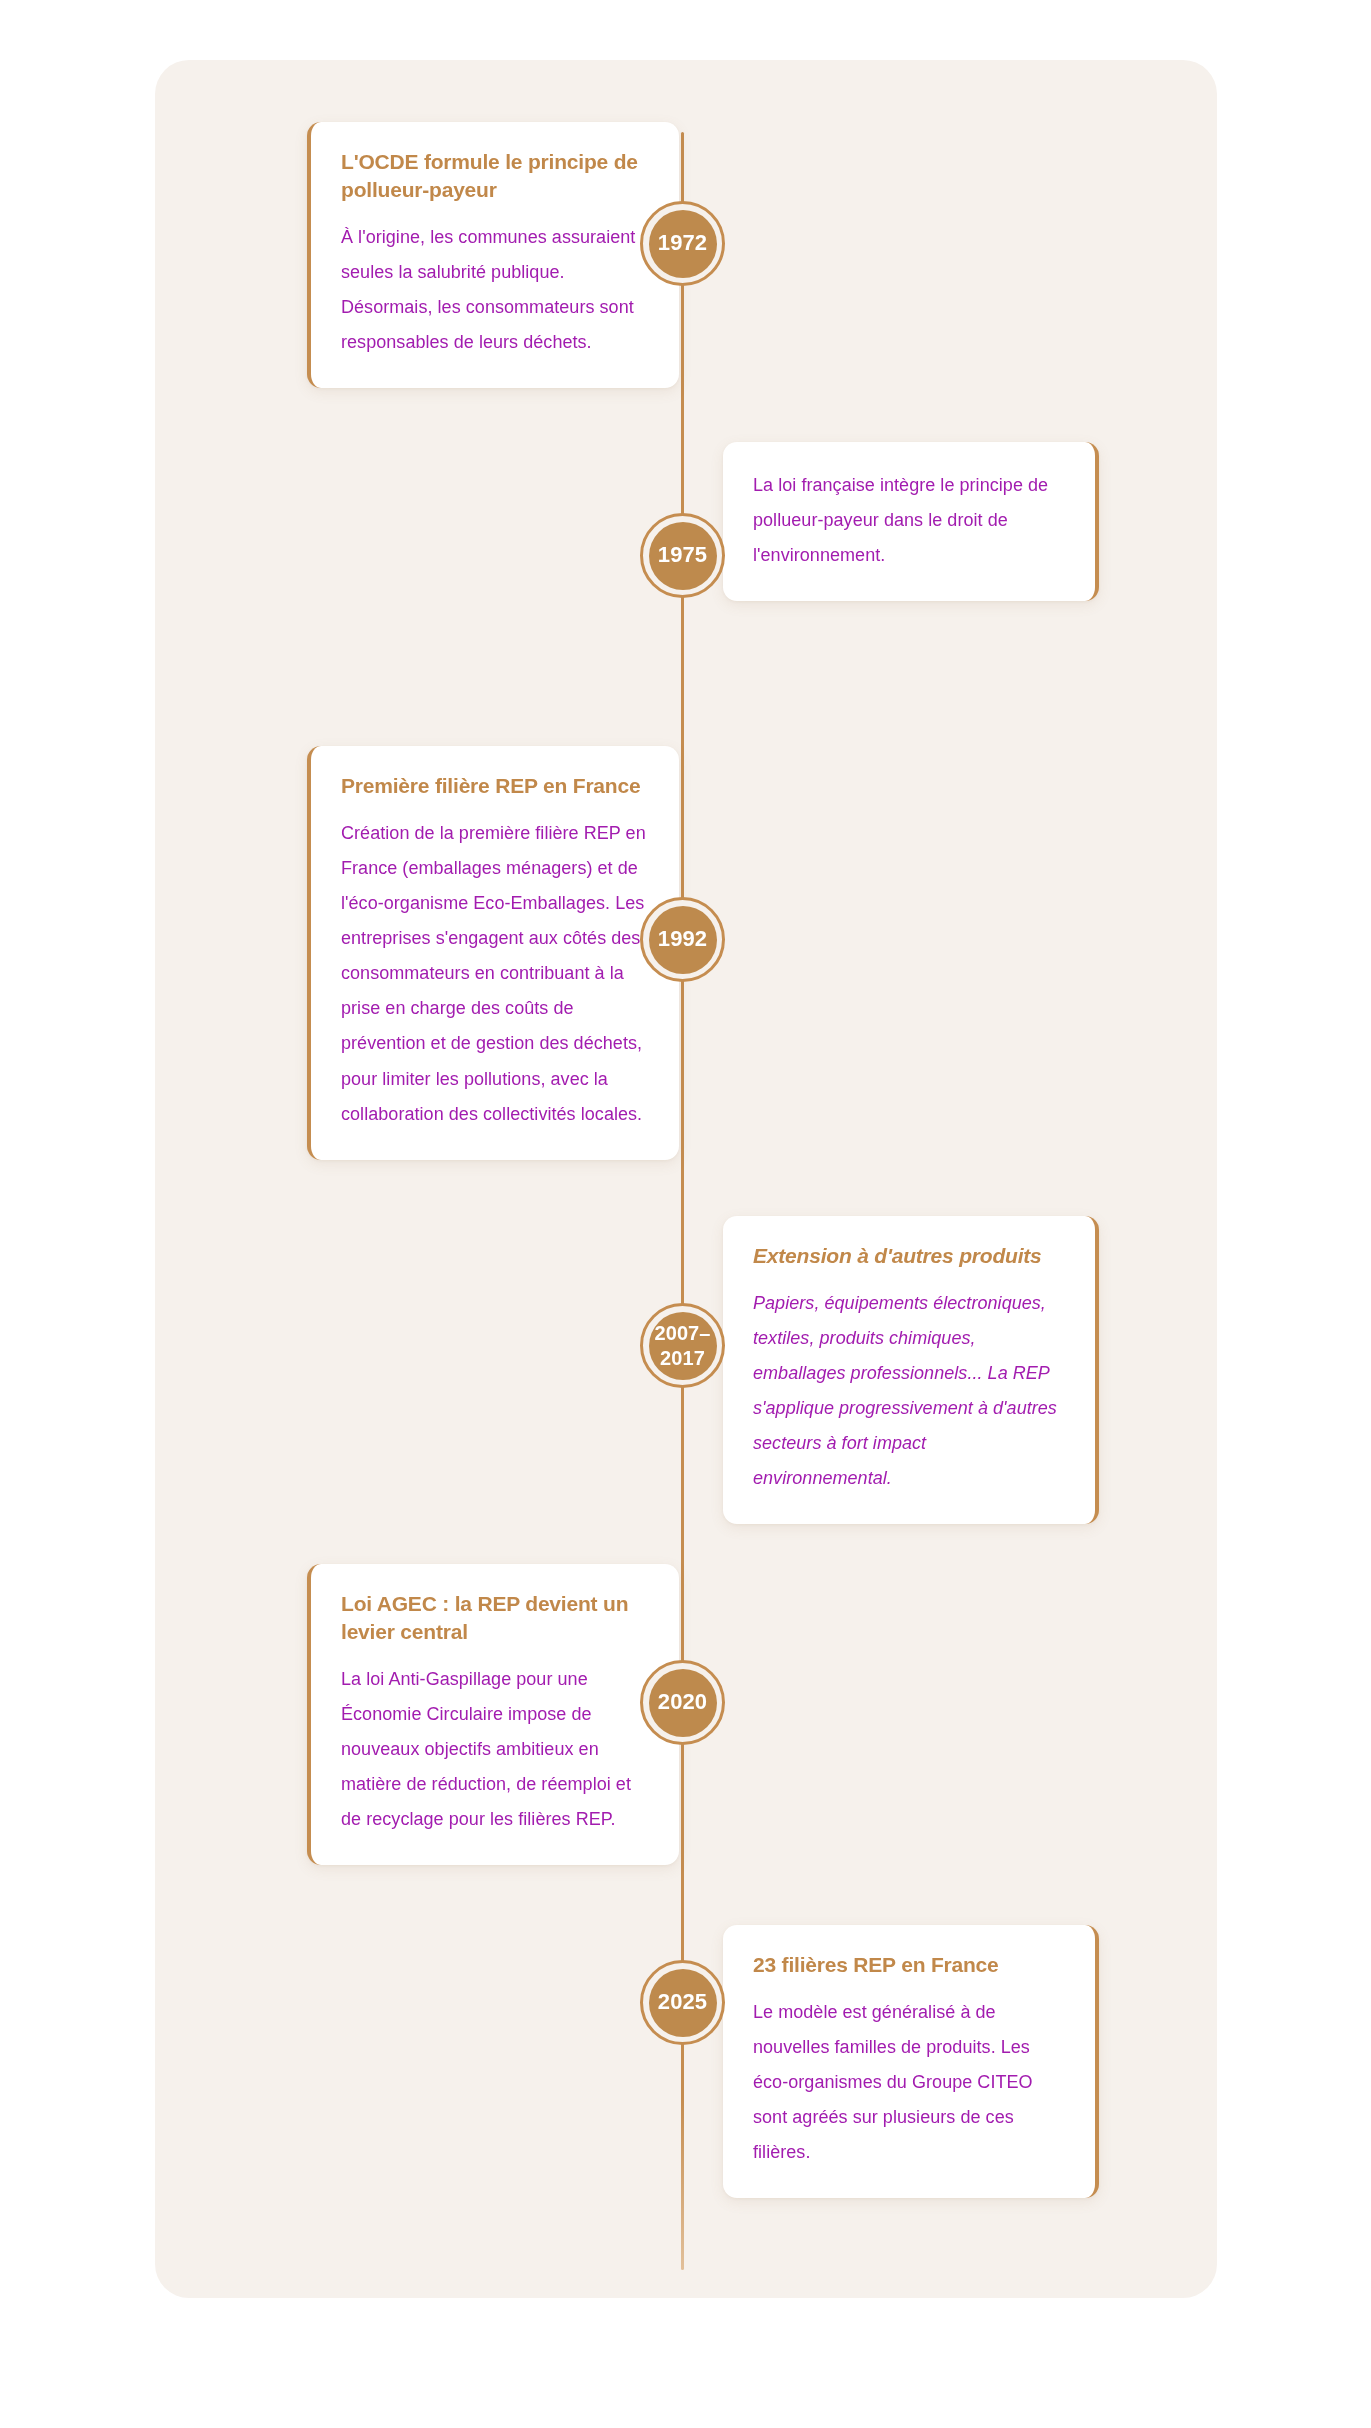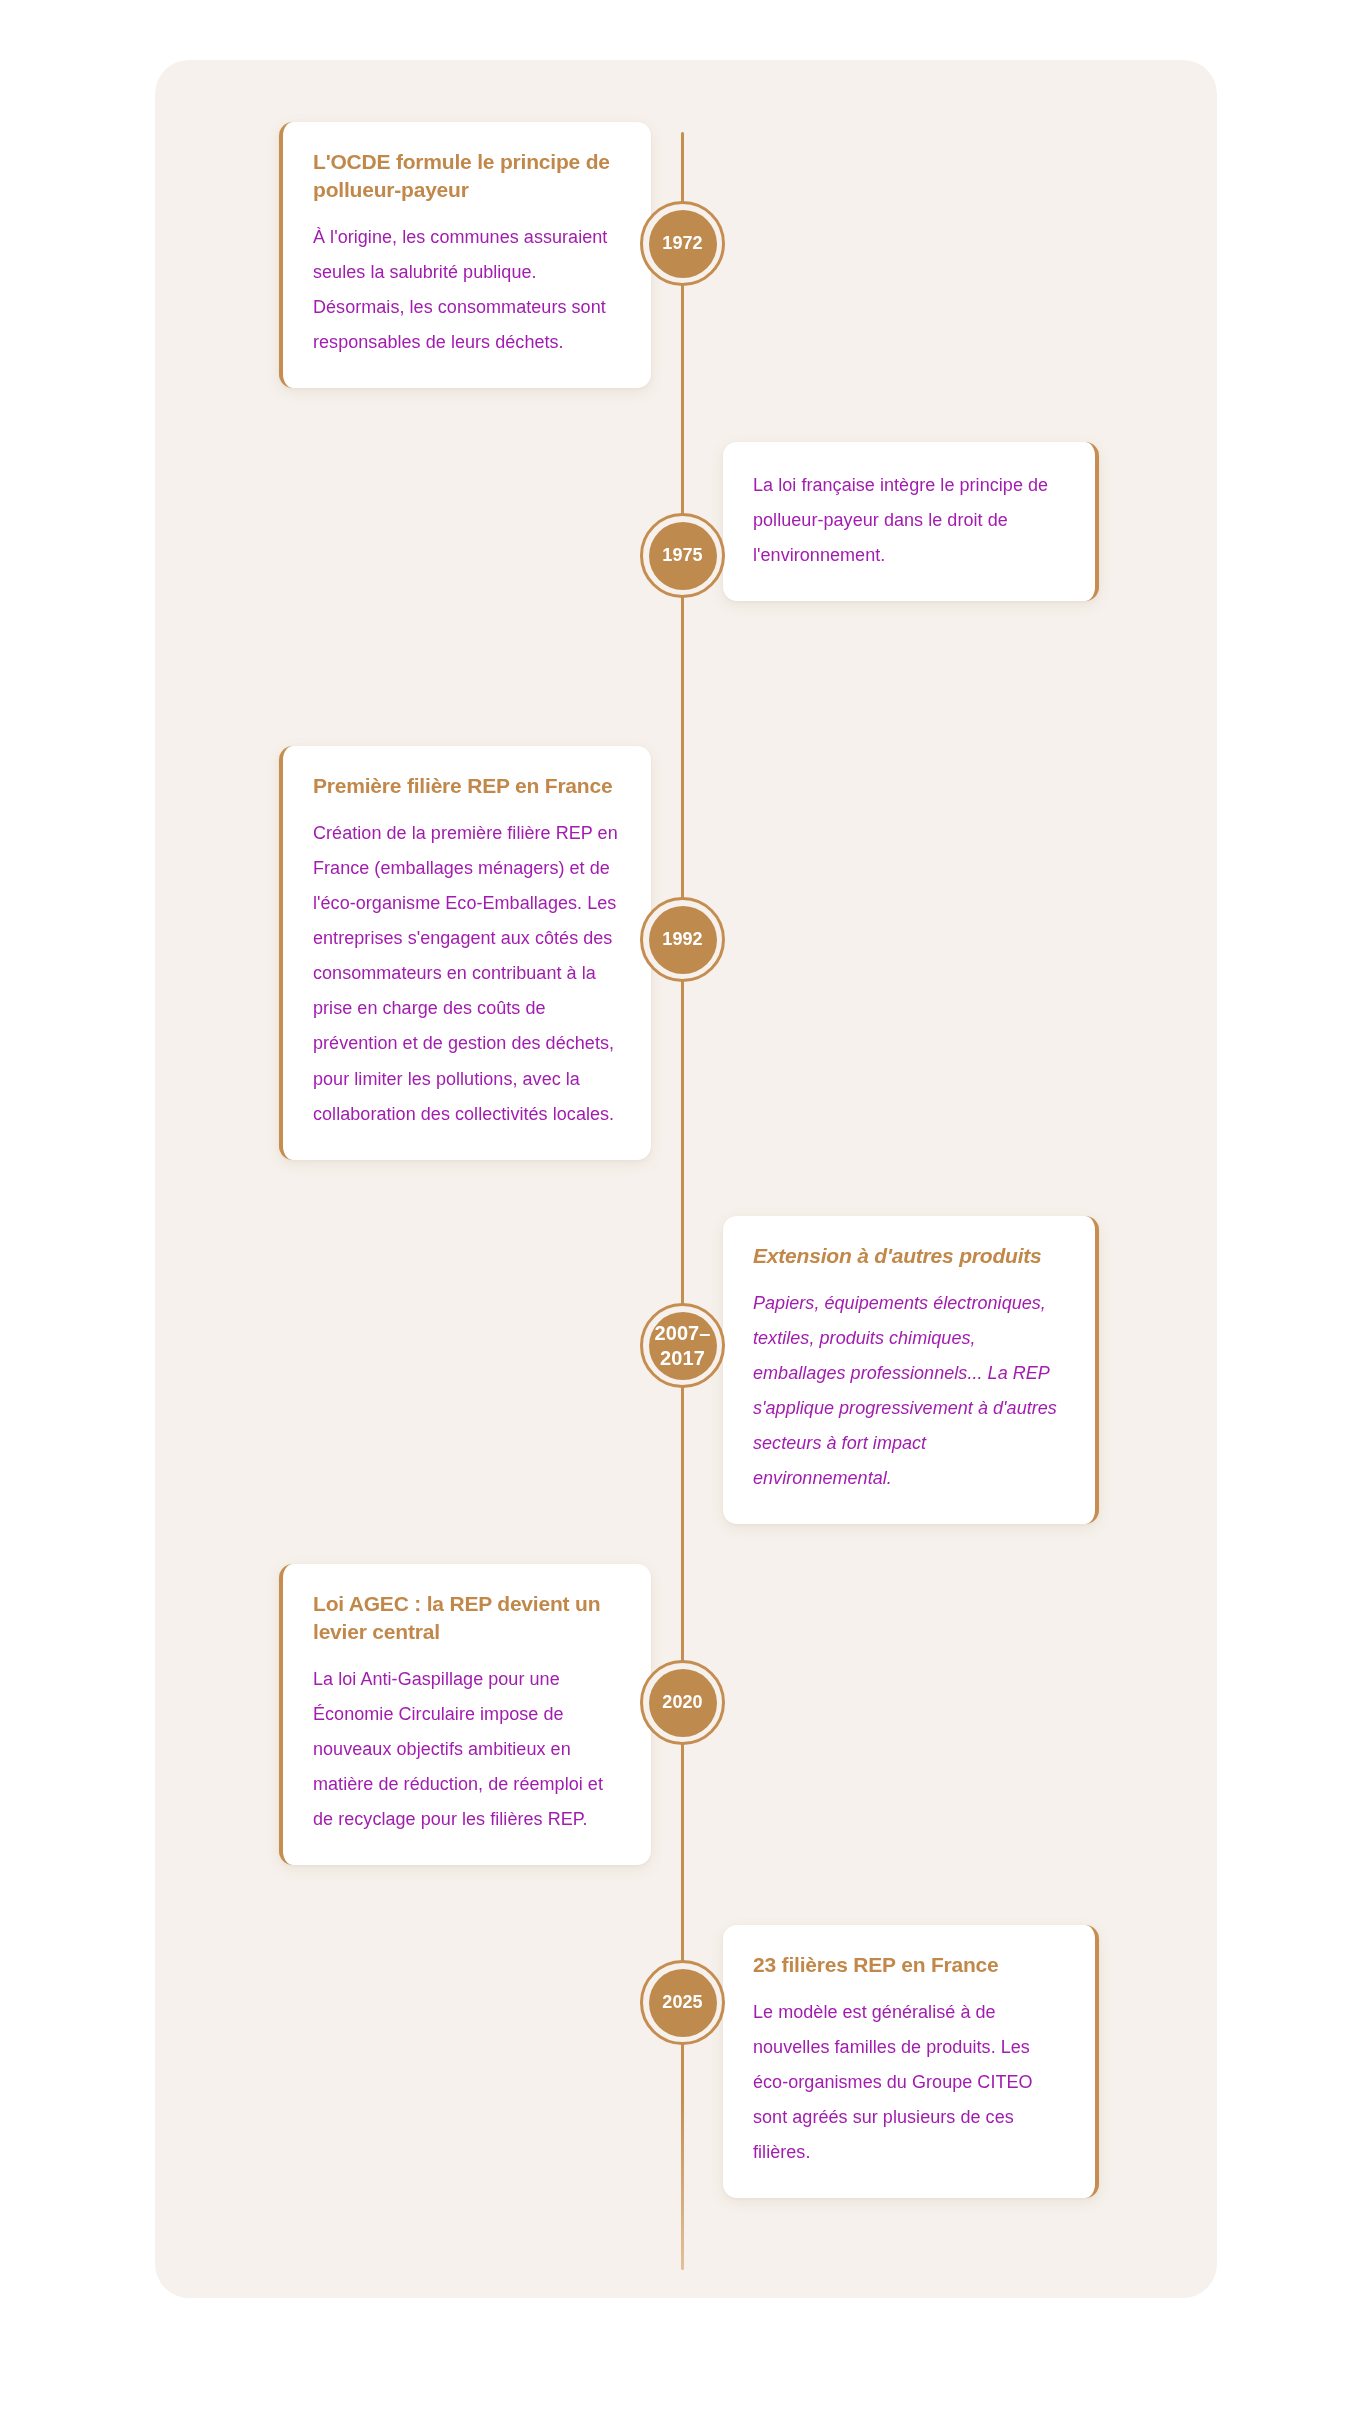--- a/index.html
+++ b/index.html
@@ -66,21 +66,21 @@
   .card {
     position: absolute;
     background: #FFFFFF;
     border-radius: 14px;
     box-sizing: border-box;
     padding: 26px 30px 28px 30px;
     box-shadow: 0 4px 14px rgba(150, 110, 70, 0.10),
                 0 1px 3px rgba(150, 110, 70, 0.07);
   }
   .card.left {
-    right: 720px;
+    right: 692px;
     width: 372px;
     border-left: 4px solid #C58D50;
     border-top-left-radius: 14px;
     border-bottom-left-radius: 14px;
   }
   .card.right {
     left: 723px;
     width: 376px;
     border-right: 4px solid #C58D50;
   }
@@ -120,21 +120,21 @@
     height: 68px;
     border-radius: 50%;
     background: #BE8A4D;
     display: flex;
     align-items: center;
     justify-content: center;
     text-align: center;
   }
   .marker-label {
     color: #FFFFFF;
-    font-size: 18px;
+    font-size: 22px;
     font-weight: 700;
     line-height: 1.22;
     letter-spacing: 0.1px;
     white-space: pre-line;
   }
   .marker-label.two-line {
     font-size: 20px;
   }
 </style>
 </head>

